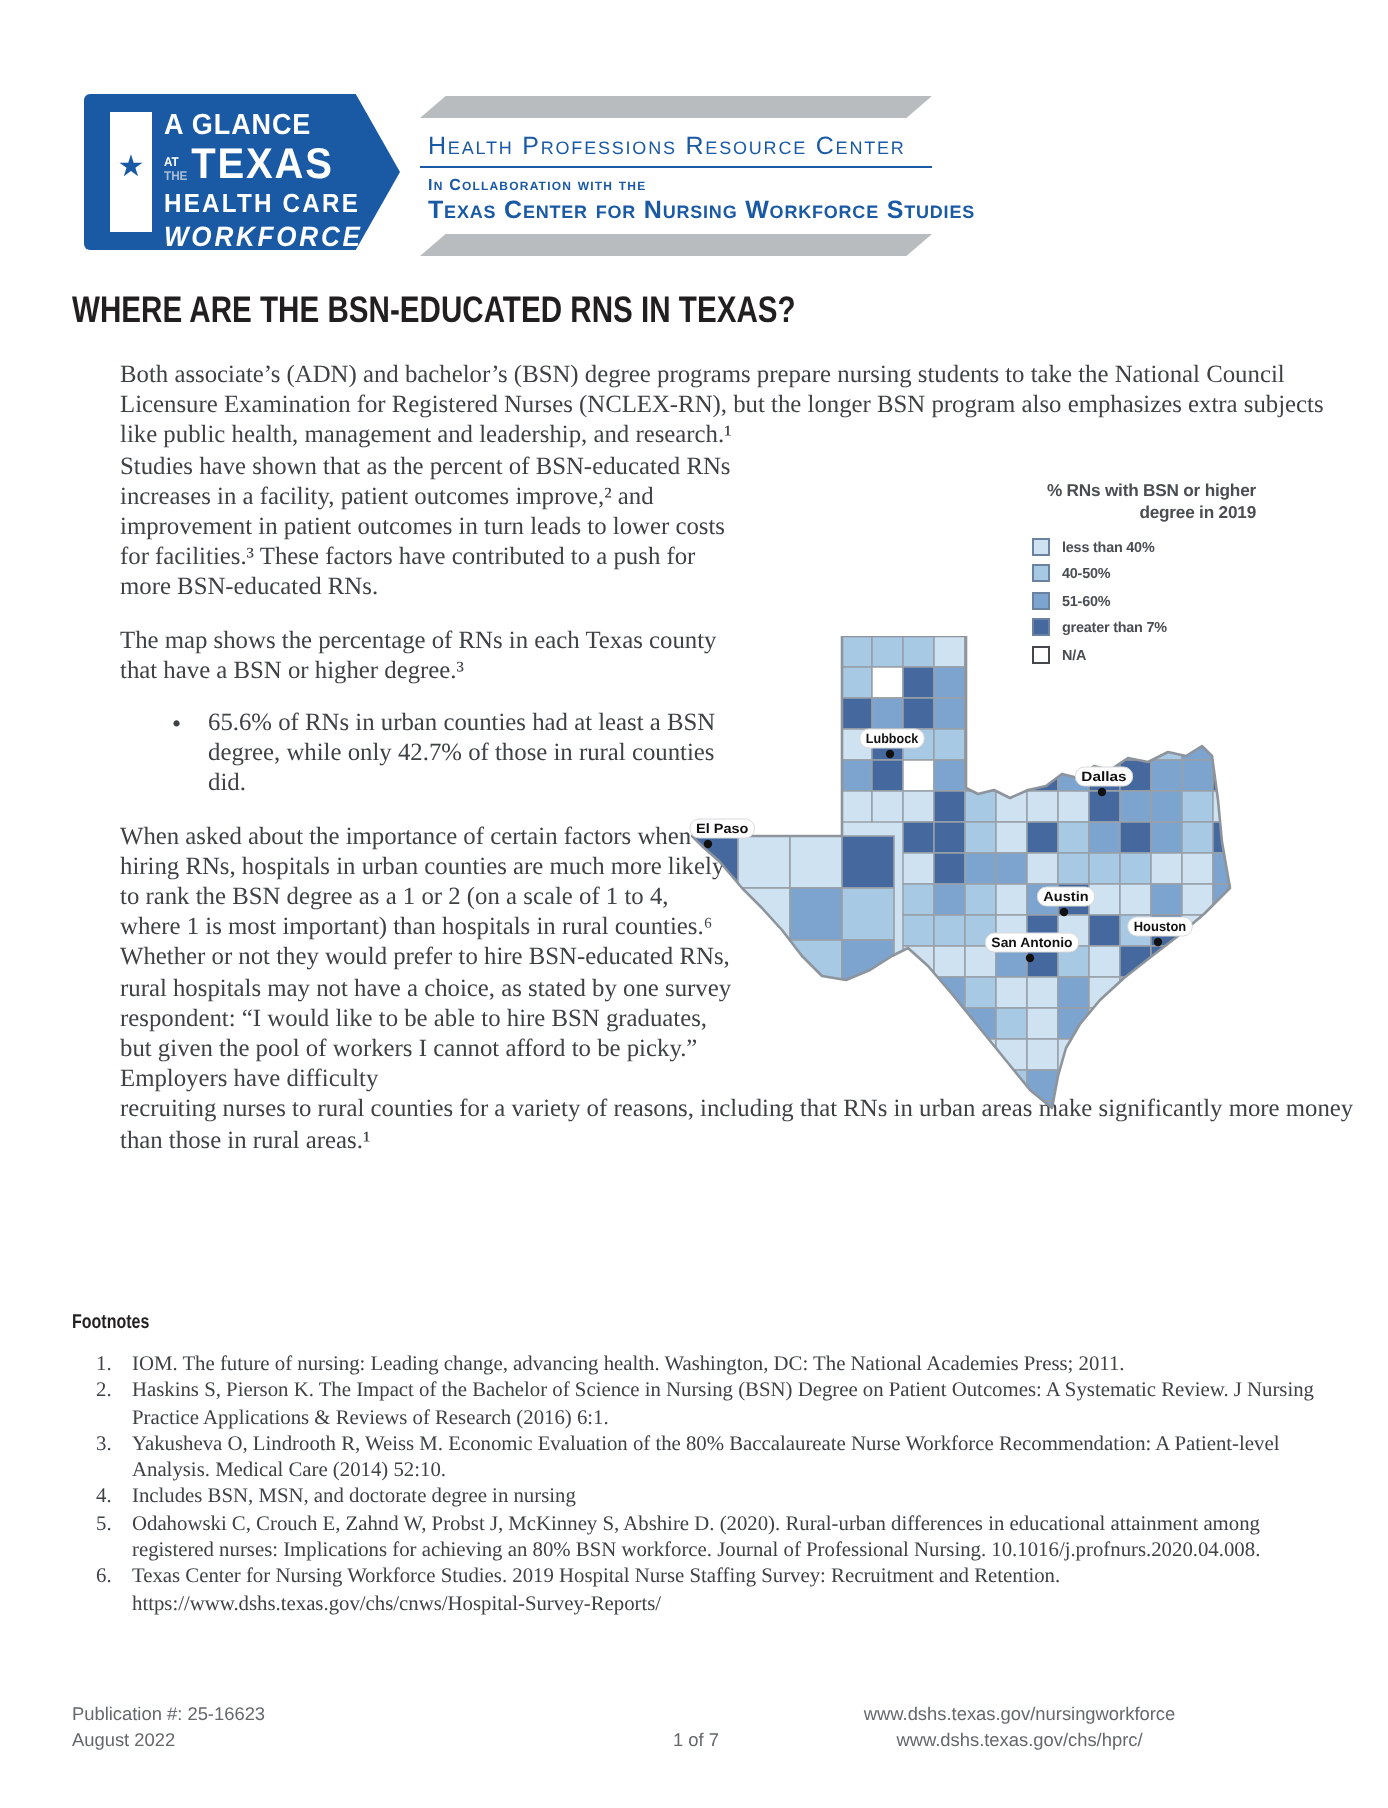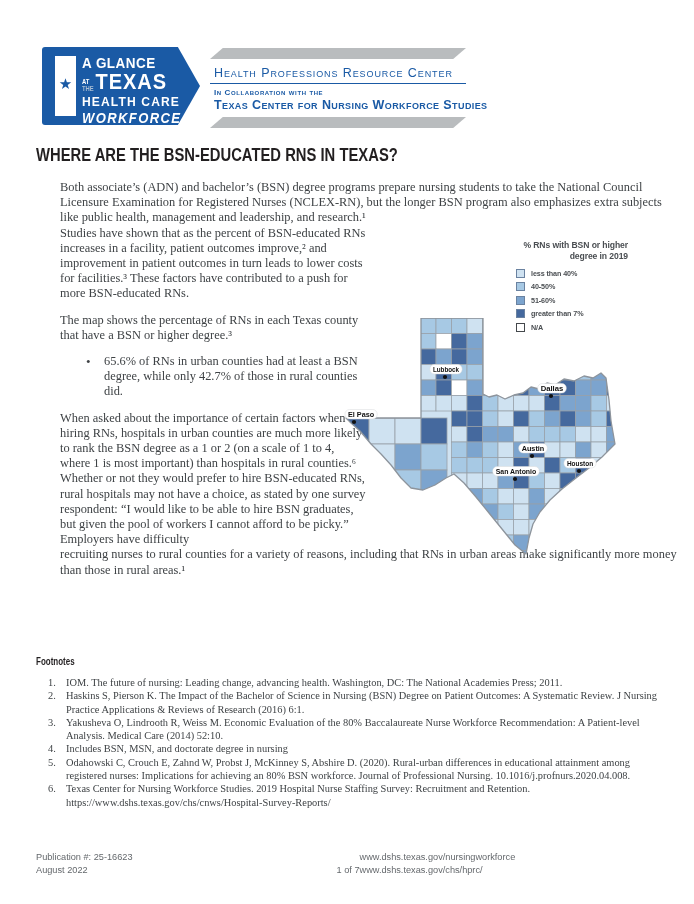--- a/index.html
+++ b/index.html
@@ -67,21 +67,21 @@
            font-weight:bold;font-size:10px;}
   .fn-item{display:flex;font-size:10.4px;line-height:13.3px;margin:0;}
   .fn-num{flex:0 0 18px;margin-left:12px;}
   .fn-text{flex:1;}
 
   
   .footer{position:absolute;left:36px;top:851px;width:624px;display:flex;
           font-family:"Liberation Sans",sans-serif;font-size:9.2px;line-height:13px;color:#64686c;}
   .f-left{flex:1;}
   .f-center{flex:0 0 auto;padding-top:13px;}
-  .f-right{flex:1;text-align:left;}
+  .f-right{flex:1;text-align:center;}
   .f-right span{color:#64686c;text-decoration:none;display:block;}
 </style>
 </head>
 <body>
 
 <div class="page">
 
   <div class="logo">
     <div class="logo-shape"></div>
     <div class="logo-stripe"></div>

